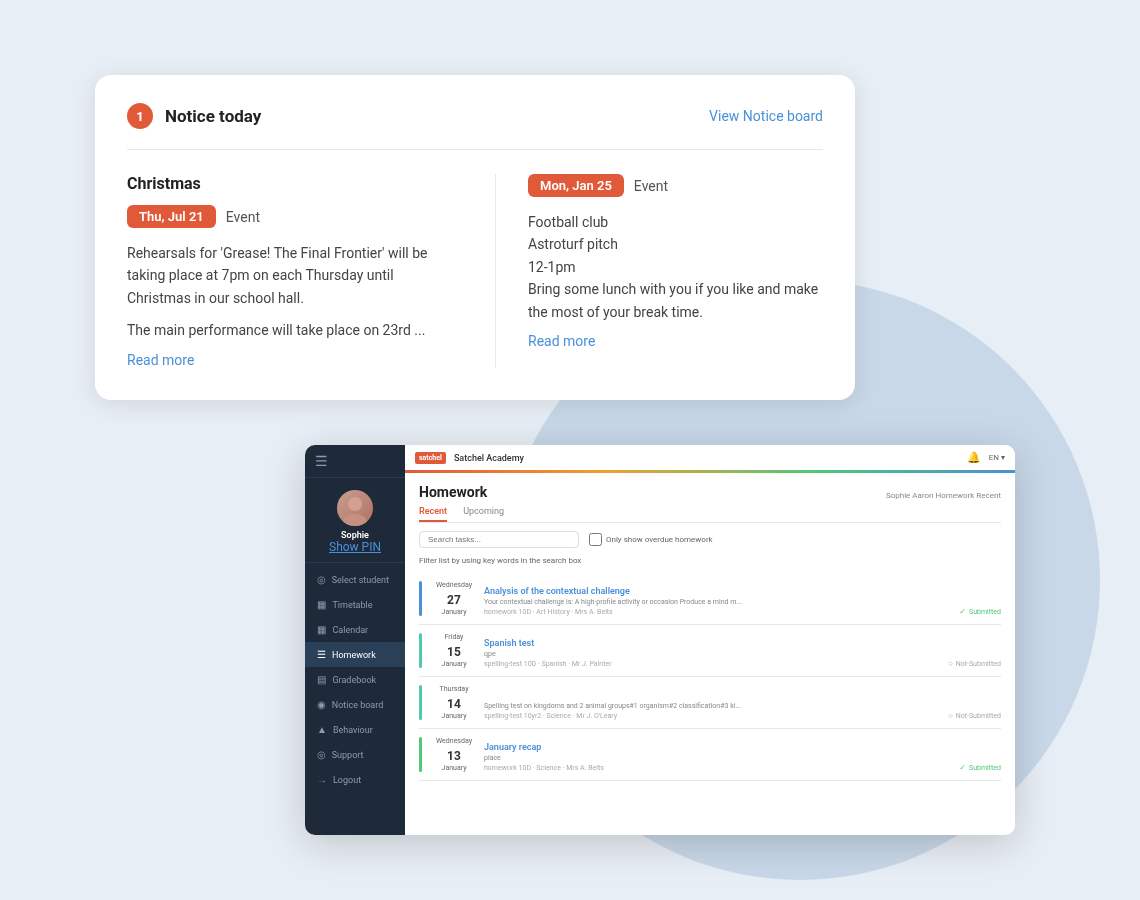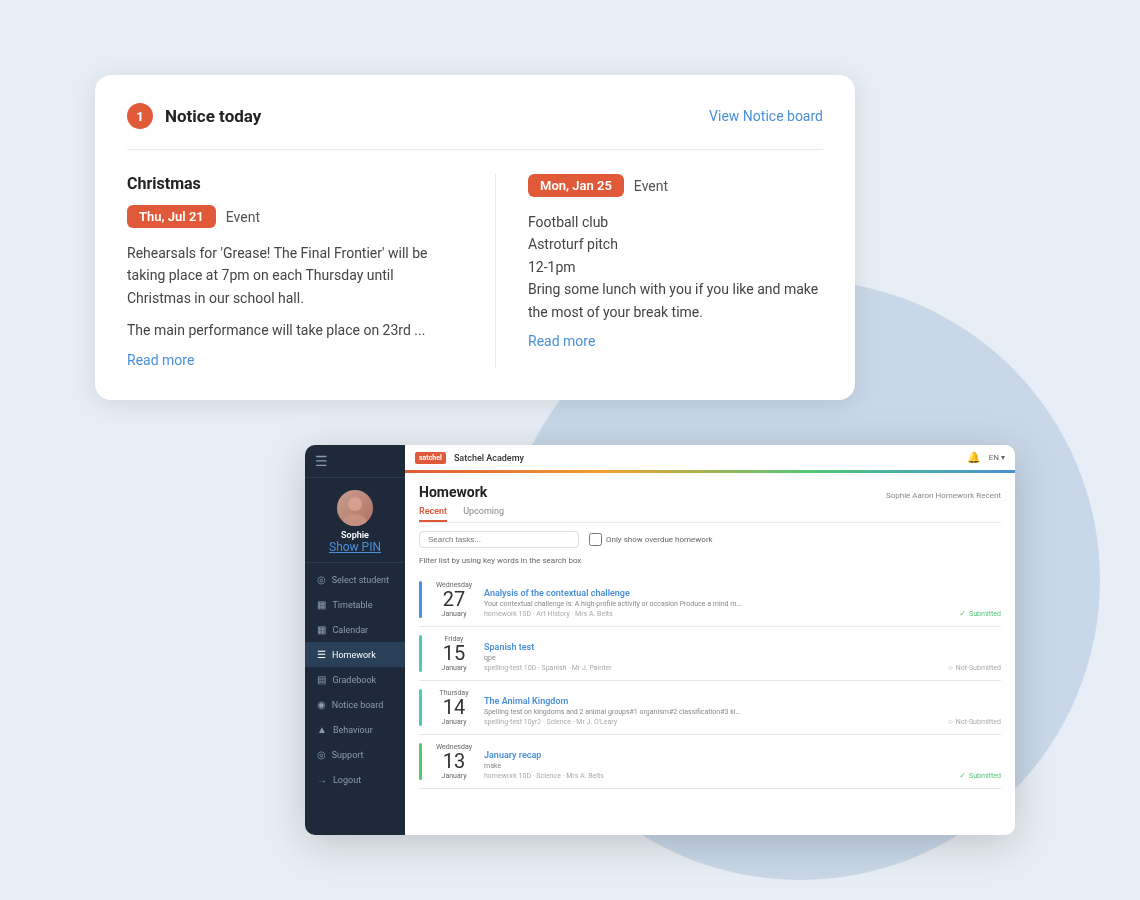--- a/index.html
+++ b/index.html
@@ -389,22 +389,22 @@
       text-align: center;
     }
 
     .hw-day {
       font-size: 7px;
       color: #666;
       display: block;
     }
 
     .hw-num {
-      font-size: 20px;
-      font-weight: 400;
+      font-size: 12px;
+      font-weight: 700;
       color: #333;
       line-height: 1;
     }
 
     .hw-month {
       font-size: 7px;
       color: #666;
       display: block;
     }
 
@@ -630,40 +630,39 @@
         </div>
 
         <div class="hw-item">
           <div class="left-accent accent-teal"></div>
           <div class="hw-date">
             <span class="hw-day">Thursday</span>
             <span class="hw-num">14</span>
             <span class="hw-month">January</span>
           </div>
           <div class="hw-details">
-            <div class="hw-name">The Animal Kingdom</div>
             <div class="hw-desc">Spelling test on kingdoms and 2 animal groups#1 organism#2 classification#3 ki...</div>
             <div class="hw-meta">spelling-test 10yr2 · Science · Mr J. O'Leary</div>
           </div>
           <div class="hw-status status-not-submitted">
             <span class="status-icon">○</span>
             <span>Not-Submitted</span>
           </div>
         </div>
 
         <div class="hw-item">
           <div class="left-accent accent-green"></div>
           <div class="hw-date">
             <span class="hw-day">Wednesday</span>
             <span class="hw-num">13</span>
             <span class="hw-month">January</span>
           </div>
           <div class="hw-details">
             <div class="hw-name">January recap</div>
-            <div class="hw-desc">make</div>
+            <div class="hw-desc">place</div>
             <div class="hw-meta">homework 10D · Science · Mrs A. Belts</div>
           </div>
           <div class="hw-status status-submitted">
             <span class="status-icon">✓</span>
             <span>Submitted</span>
           </div>
         </div>
 
       </div>
     </div>

